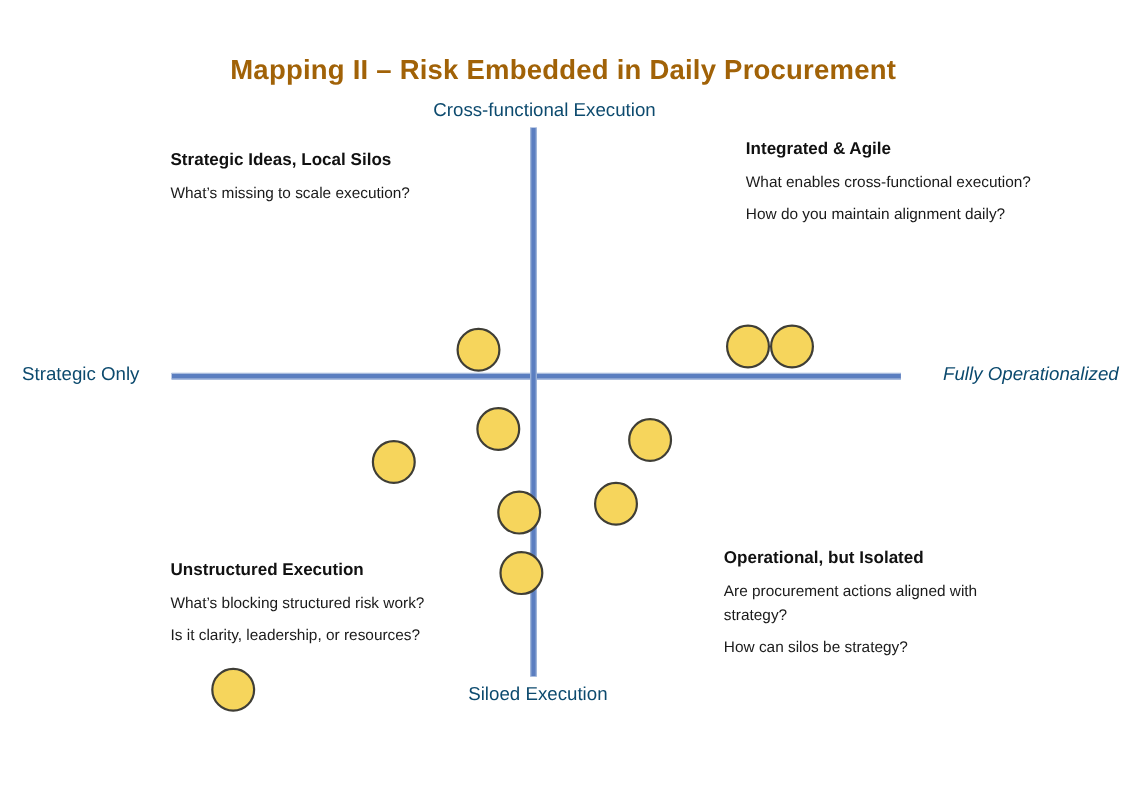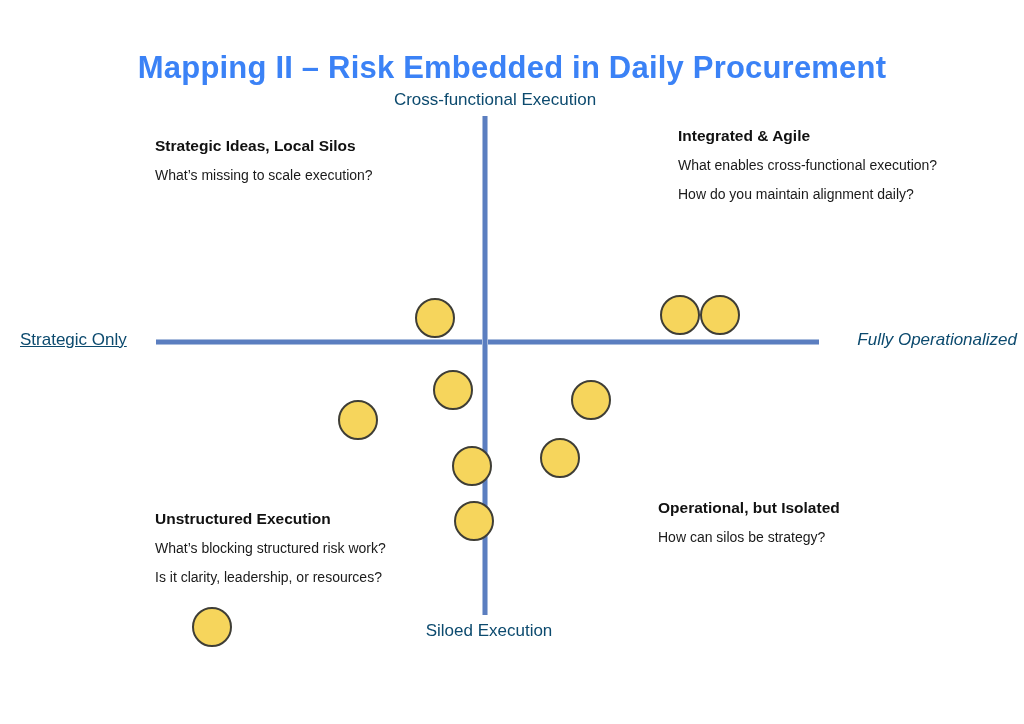--- a/index.html
+++ b/index.html
@@ -14,23 +14,23 @@
     height: 724px;
     background: #ffffff;
     overflow: hidden;
   }
   .slide-title {
     position: absolute;
     top: 50px;
     left: 0;
     width: 1024px;
     text-align: center;
-    font-size: 31px;
+    font-size: 25px;
     font-weight: bold;
-    color: #3b82f6;
+    color: #a16207;
     letter-spacing: 0.2px;
   }
   .axis-label {
     position: absolute;
     font-size: 17px;
     color: #0c4a6e;
     white-space: nowrap;
   }
   .axis-label-top {
     top: 90px;
@@ -38,21 +38,20 @@
     transform: translateX(-50%);
   }
   .axis-label-bottom {
     top: 621px;
     left: 489px;
     transform: translateX(-50%);
   }
   .axis-label-left {
     top: 330px;
     left: 20px;
-    text-decoration: underline;
   }
   .axis-label-right {
     top: 330px;
     right: 7px;
     font-style: italic;
   }
   .h-axis-line {
     position: absolute;
     left: 156px;
     top: 339px;
@@ -140,20 +139,21 @@
   </div>
 
   <div class="quad quad-bl">
     <h3>Unstructured Execution</h3>
     <p>What’s blocking structured risk work?</p>
     <p>Is it clarity, leadership, or resources?</p>
   </div>
 
   <div class="quad quad-br">
     <h3>Operational, but Isolated</h3>
+    <p>Are procurement actions aligned with strategy?</p>
     <p>How can silos be strategy?</p>
   </div>
 
   <div class="dots-layer">
       <div class="dot" style="left: 435px; top: 318px;"></div>
       <div class="dot" style="left: 680px; top: 315px;"></div>
       <div class="dot" style="left: 720px; top: 315px;"></div>
       <div class="dot" style="left: 453px; top: 390px;"></div>
       <div class="dot" style="left: 358px; top: 420px;"></div>
       <div class="dot" style="left: 591px; top: 400px;"></div>

